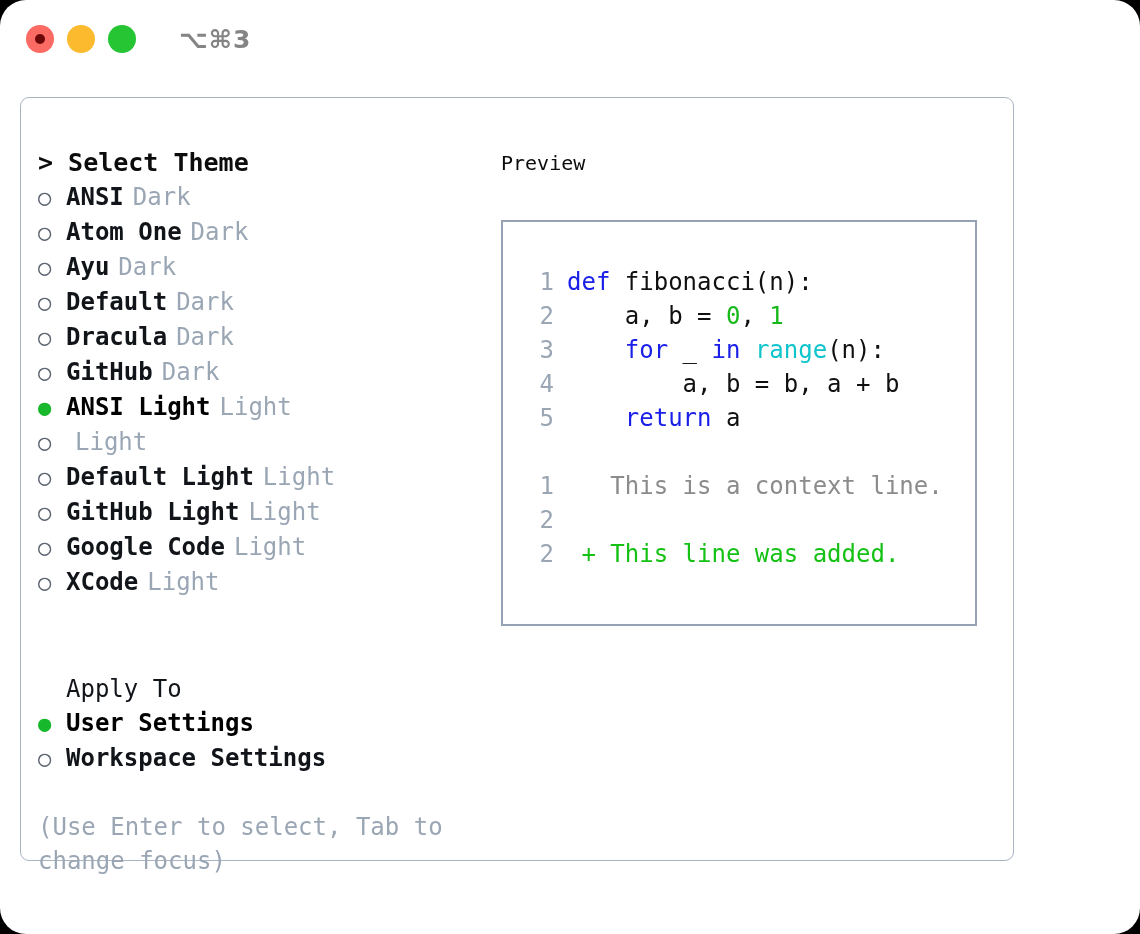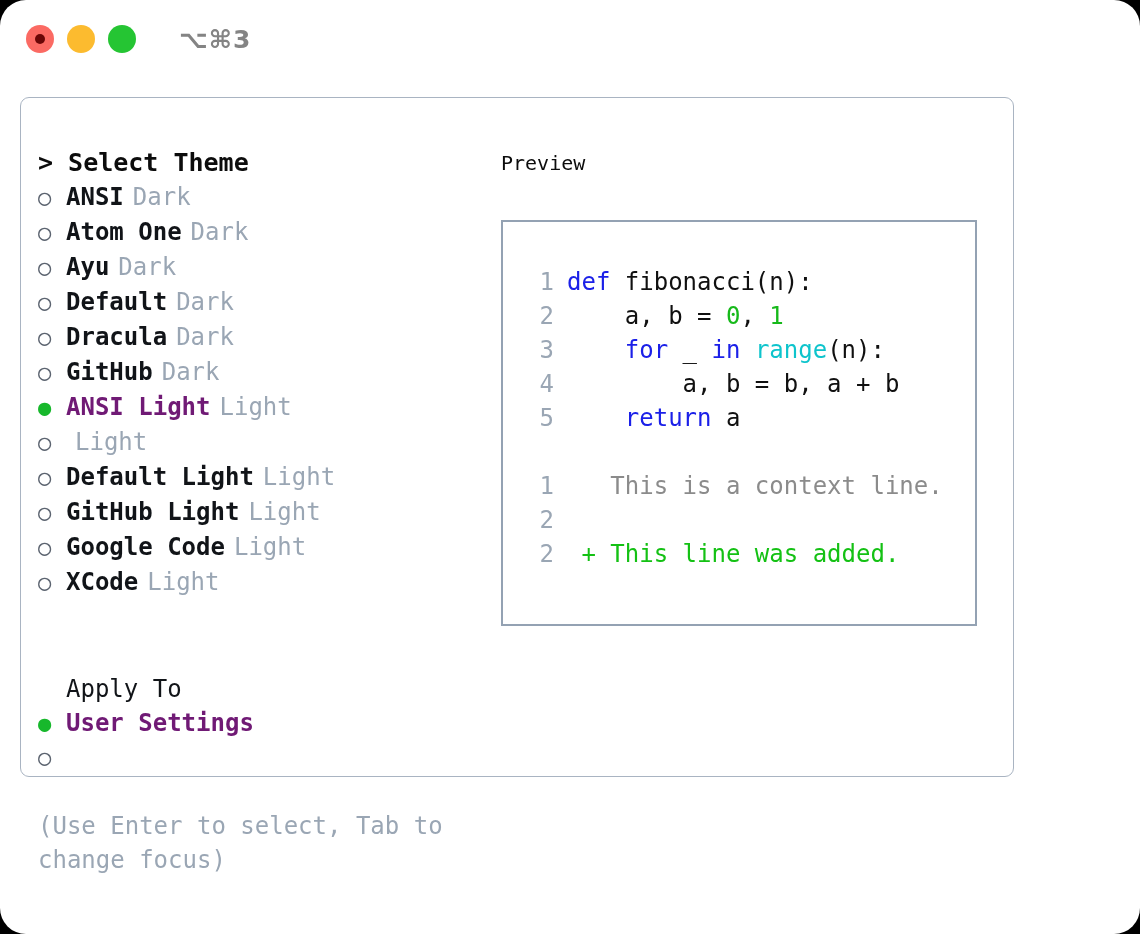--- a/index.html
+++ b/index.html
@@ -65,21 +65,21 @@
     letter-spacing: 1px;
     font-family: "DejaVu Sans", "Liberation Sans", sans-serif;
   }
 
   
   #panel {
     position: absolute;
     left: 20px;
     top: 97px;
     width: 994px;
-    height: 680px;
+    height: 764px;
     border: 1px solid #a9b4c2;
     border-radius: 9px;
     box-sizing: border-box;
     background: #ffffff;
   }
 
   
   #left-col {
     position: absolute;
     left: 17px;
@@ -110,21 +110,21 @@
   }
   .marker {
     width: 28px;
     flex: none;
     display: inline-block;
     font-size: 22px;
   }
   .marker.off { color: #5c6470; }
   .marker.on  { color: #17b82c; }
   .opt-label { font-weight: bold; color: #111418; }
-  .opt-row.selected .opt-label { color: #701a75; text-align: right; }
+  .opt-row.selected .opt-label { color: #000000; text-align: right; }
   .opt-tag {
     color: #9aa6b4;
     font-weight: normal;
     margin-left: 9px;
   }
   .opt-row.selected .opt-tag { color: #9aa6b4; }
 
   .group-gap { height: 30px; }
 
   .apply-head {
@@ -215,21 +215,21 @@
           <div class="opt-row"><span class="marker off">○</span><span class="opt-label">GitHub Light</span><span class="opt-tag">Light</span></div>
           <div class="opt-row"><span class="marker off">○</span><span class="opt-label">Google Code</span><span class="opt-tag">Light</span></div>
           <div class="opt-row"><span class="marker off">○</span><span class="opt-label">XCode</span><span class="opt-tag">Light</span></div>
         </div>
 
       <div class="group-gap"></div>
 
       <div class="apply-head">Apply To</div>
       <div id="apply-list">
           <div class="opt-row selected"><span class="marker on">●</span><span class="opt-label">User Settings</span></div>
-          <div class="opt-row"><span class="marker off">○</span></div>
+          <div class="opt-row"><span class="marker off">○</span><span class="opt-label">Workspace Settings</span></div>
         </div>
 
       <div id="hint">(Use Enter to select, Tab to change focus)</div>
     </div>
 
     <div id="right-col">
       <div id="preview-head">Preview</div>
       <div id="code-panel">
         <div id="code-block">
             <div class="code-line"><span class="gutter">1</span><span class="code-text"><span class="kw">def</span><span class="plain"> fibonacci(n):</span></span></div>

